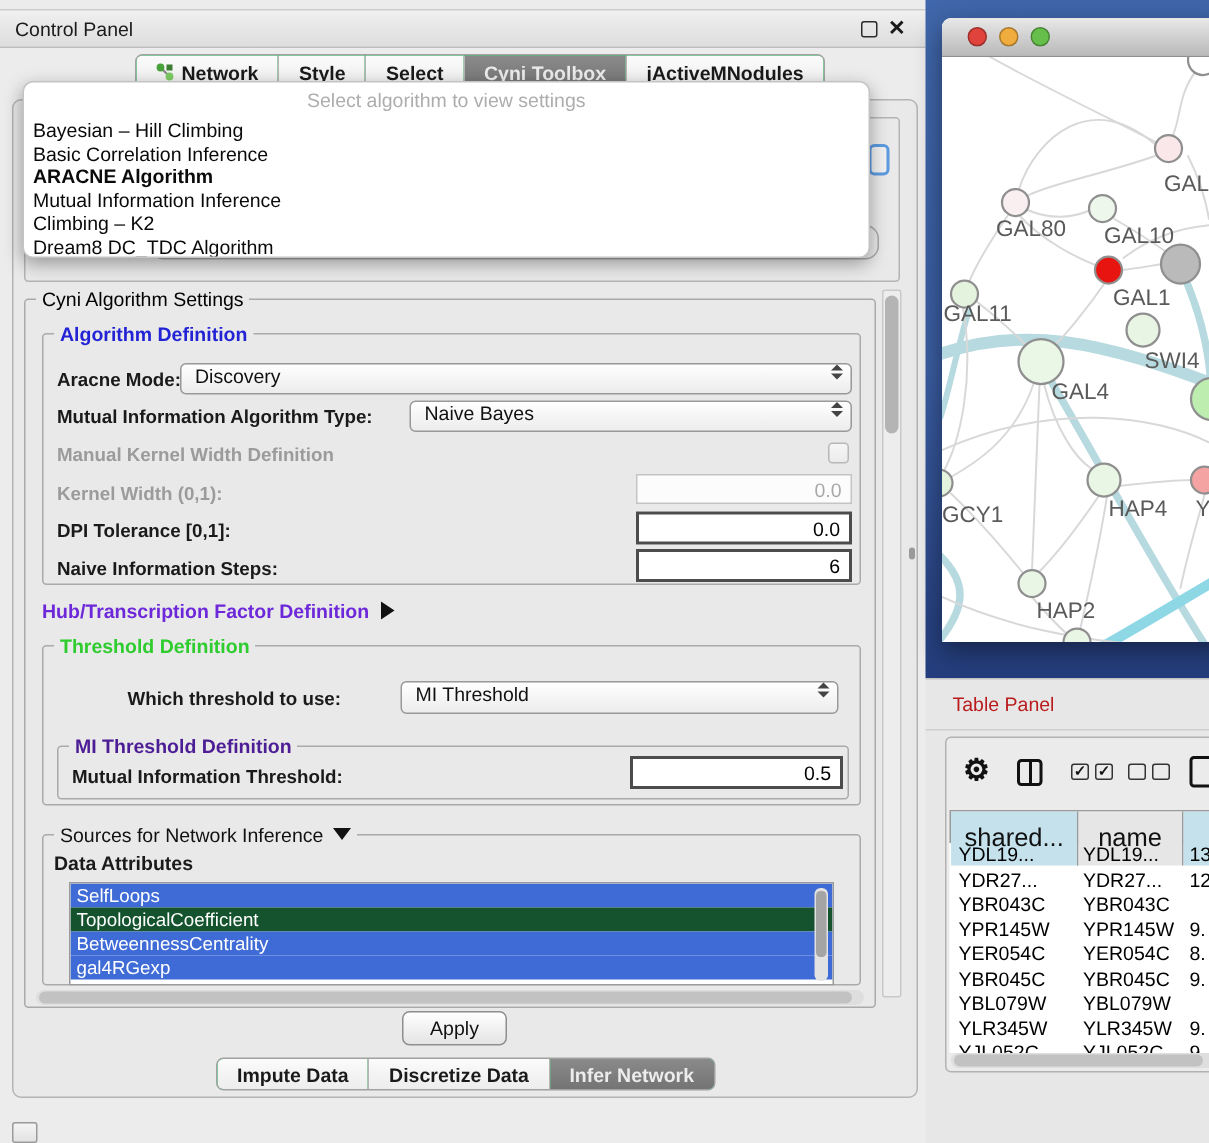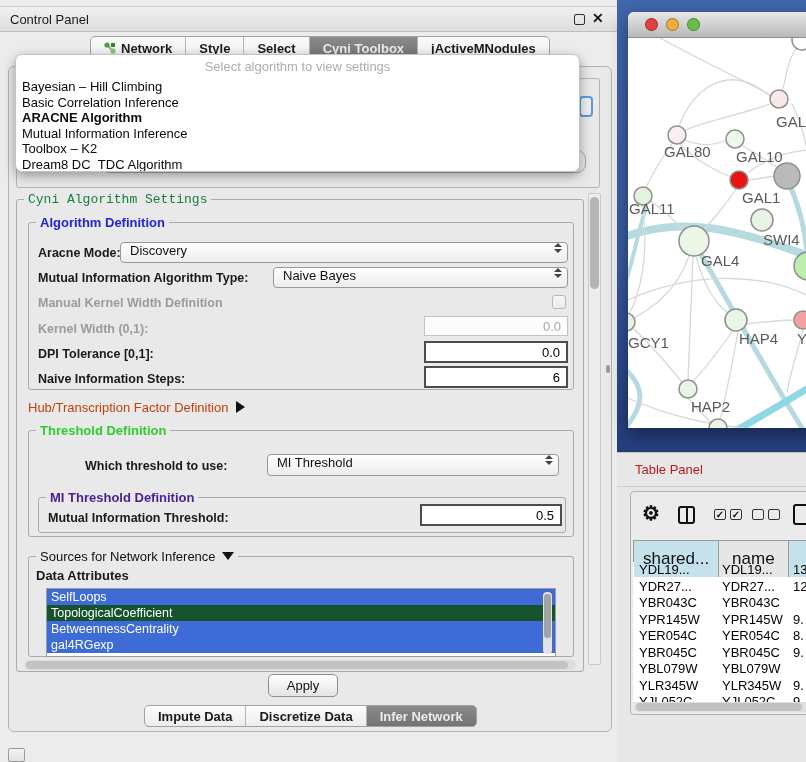--- a/index.html
+++ b/index.html
@@ -23,21 +23,21 @@
   .tab.selected { background:linear-gradient(#8a8a8a,#747474); color:#ececec; }
 
   .outer-panel { position:absolute; left:8px; top:66px; width:604px; height:666px;
     border:1px solid #b4b4b4; border-radius:6px; background:#e9e9e9; }
 
   .groupbox { position:absolute; border:1px solid #aaaaaa; border-radius:3px; background:#e9e9e9; }
   .group-title { position:absolute; font-size:13px; background:#e9e9e9; padding:0 4px; white-space:nowrap; }
 
   .lbl { position:absolute; font-size:12.5px; font-weight:bold; color:#1a1a1a; white-space:nowrap; }
   .lbl.dis { color:#9b9b9b; }
-  .lbl.plain { font-weight:400; color:#c2410c; }
+  .lbl.plain { font-weight:700; color:#6d28d9; }
 
   .combo { position:absolute; height:21px; background:linear-gradient(#ffffff,#ececec);
     border:1px solid #999; border-radius:4px; display:flex; align-items:flex-start; }
   .combo-text { padding-left:9px; font-size:13px; color:#111; flex:1; }
   .combo-arrows { width:16px; display:flex; flex-direction:column; align-items:center; gap:2px; padding-right:2px; }
   .arr-up { width:0; height:0; border-left:4px solid transparent; border-right:4px solid transparent; border-bottom:4px solid #444; }
   .arr-dn { width:0; height:0; border-left:4px solid transparent; border-right:4px solid transparent; border-top:4px solid #444; }
 
   .tfield { position:absolute; font-family:"Liberation Sans",sans-serif; font-size:13px; text-align:right;
     padding-right:6px; background:#fff; }
@@ -151,21 +151,21 @@
         </div>
       </div>
 
     <div class="outer-panel"></div>
 
     <div class="frag-group"></div>
     <div class="frag-combo"></div>
     <div class="frag-stepper"></div>
 
     <div class="groupbox" style="left:16px; top:199px; width:568px; height:473px;"></div>
-    <span class="group-title" style="left:24px; top:192px; color:#15803d;font-family:Liberation Mono, monospace;">Cyni Algorithm Settings</span>
+    <span class="group-title" style="left:24px; top:192px; color:#000000;">Cyni Algorithm Settings</span>
 
     <div class="groupbox" style="left:28px; top:222px; width:546px; height:168px;"></div>
     <span class="group-title" style="left:36px; top:215px; color:#2323d6; font-weight:600;">Algorithm Definition</span>
 
     <span class="lbl" style="left:38px; top:246px;">Aracne Mode:</span>
     <div class="combo" style="left:120px; top:242px; width:448px;">
       <span class="combo-text">Discovery</span>
       <span class="combo-arrows">
           <span class="arr-up"></span>
           <span class="arr-dn"></span>
@@ -257,21 +257,21 @@
 
     <div class="splitter-dot"></div>
 
     <div class="dd-popup">
       <div class="dd-header">Select algorithm to view settings</div>
       <div>
           <div class="dd-item">Bayesian – Hill Climbing</div>
           <div class="dd-item">Basic Correlation Inference</div>
           <div class="dd-item bold">ARACNE Algorithm</div>
           <div class="dd-item">Mutual Information Inference</div>
-          <div class="dd-item">Toolbox – K2</div>
+          <div class="dd-item">Climbing – K2</div>
           <div class="dd-item">Dream8 DC_TDC Algorithm</div>
         </div>
     </div>
   </div>
 
   <div class="right-region">
     <div class="desktop-blue"></div>
 
     <div class="net-window">
       <div class="net-titlebar">

